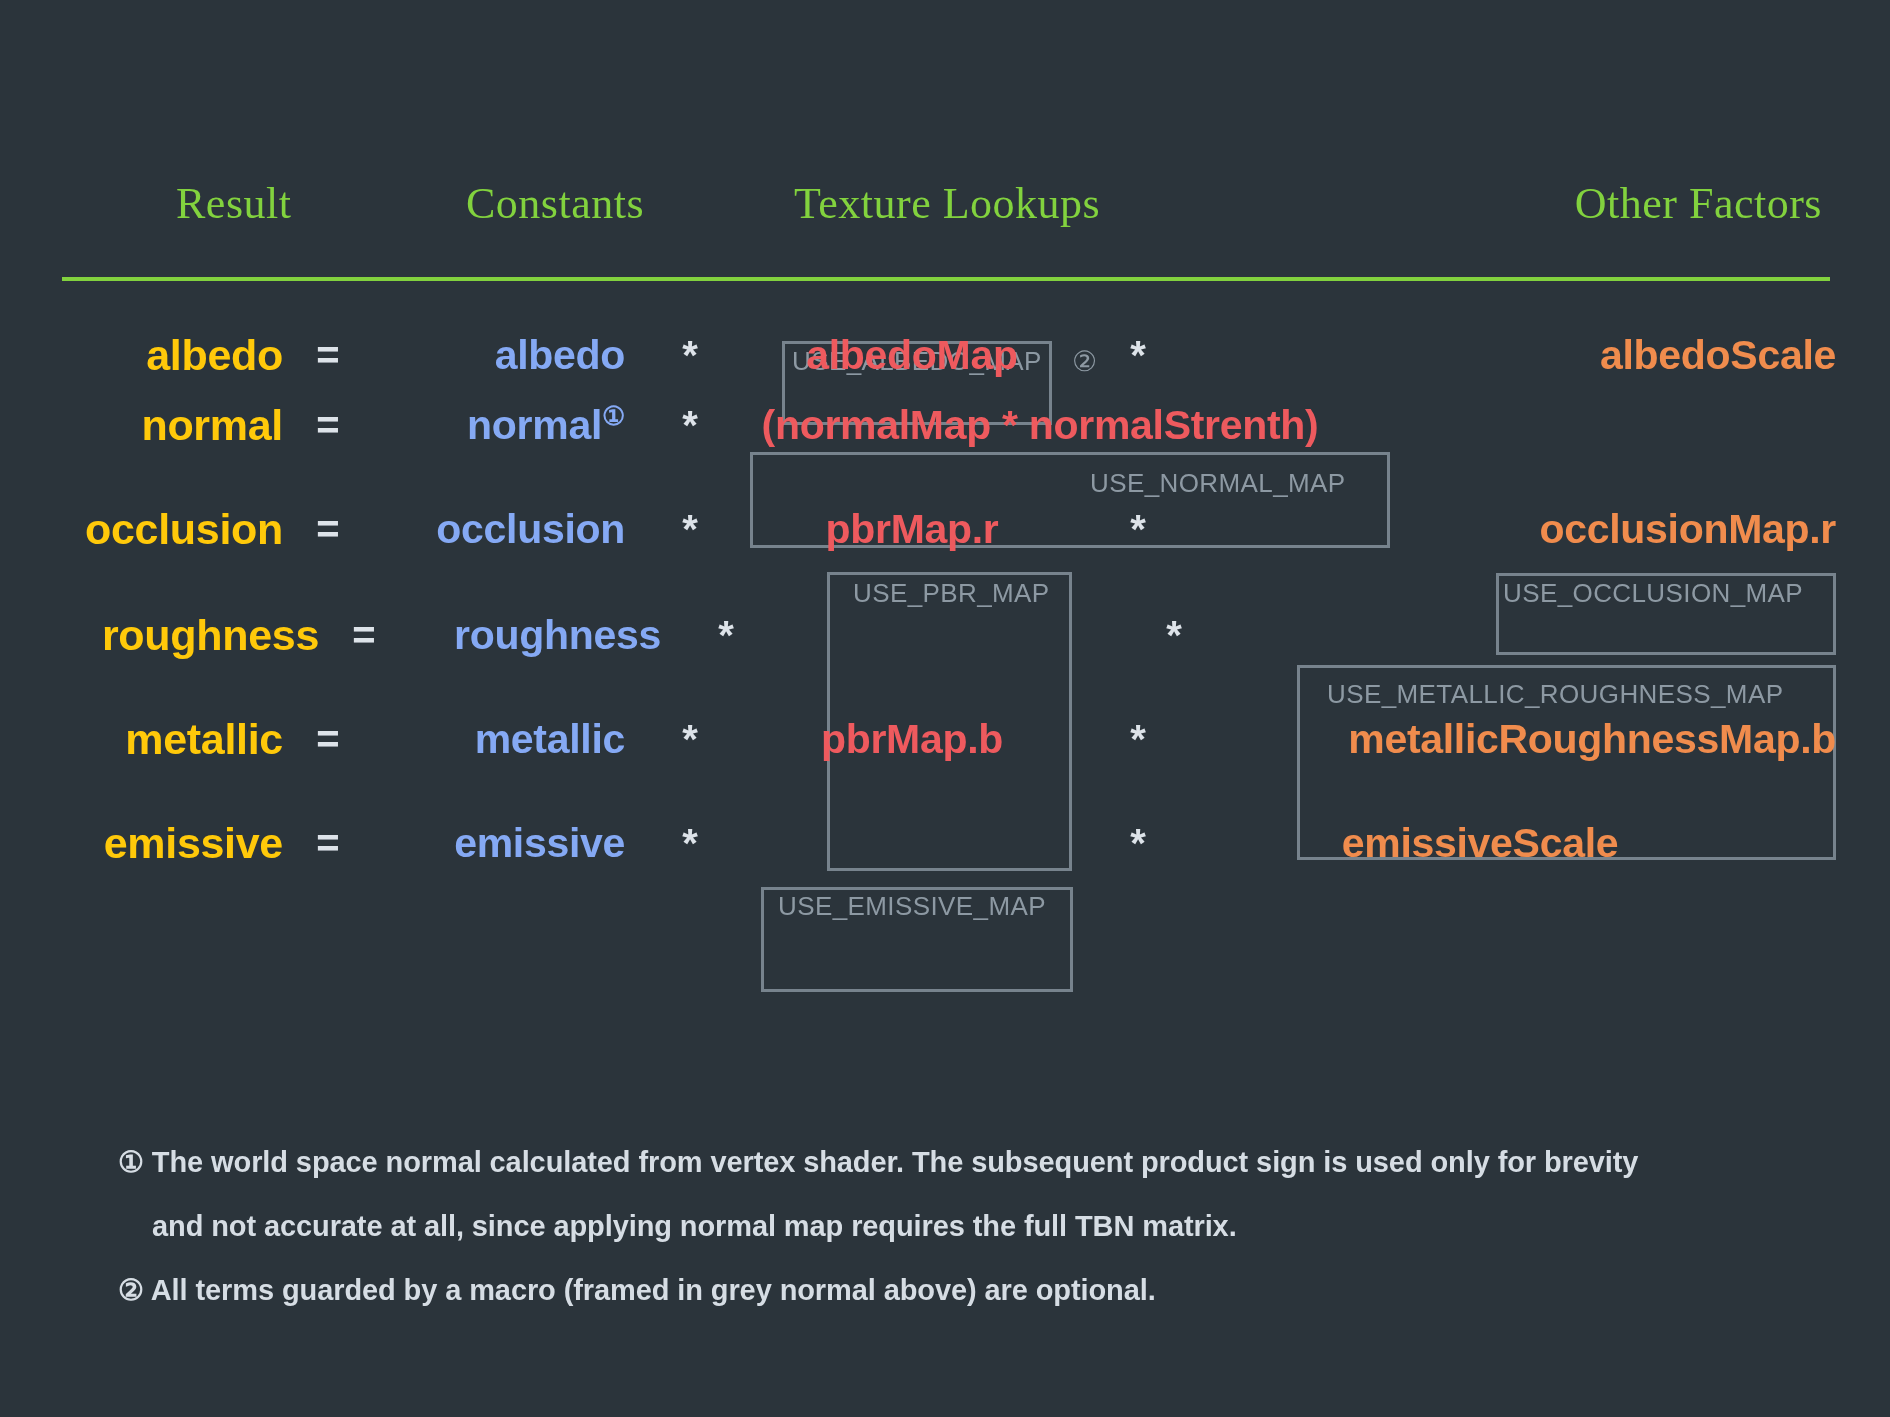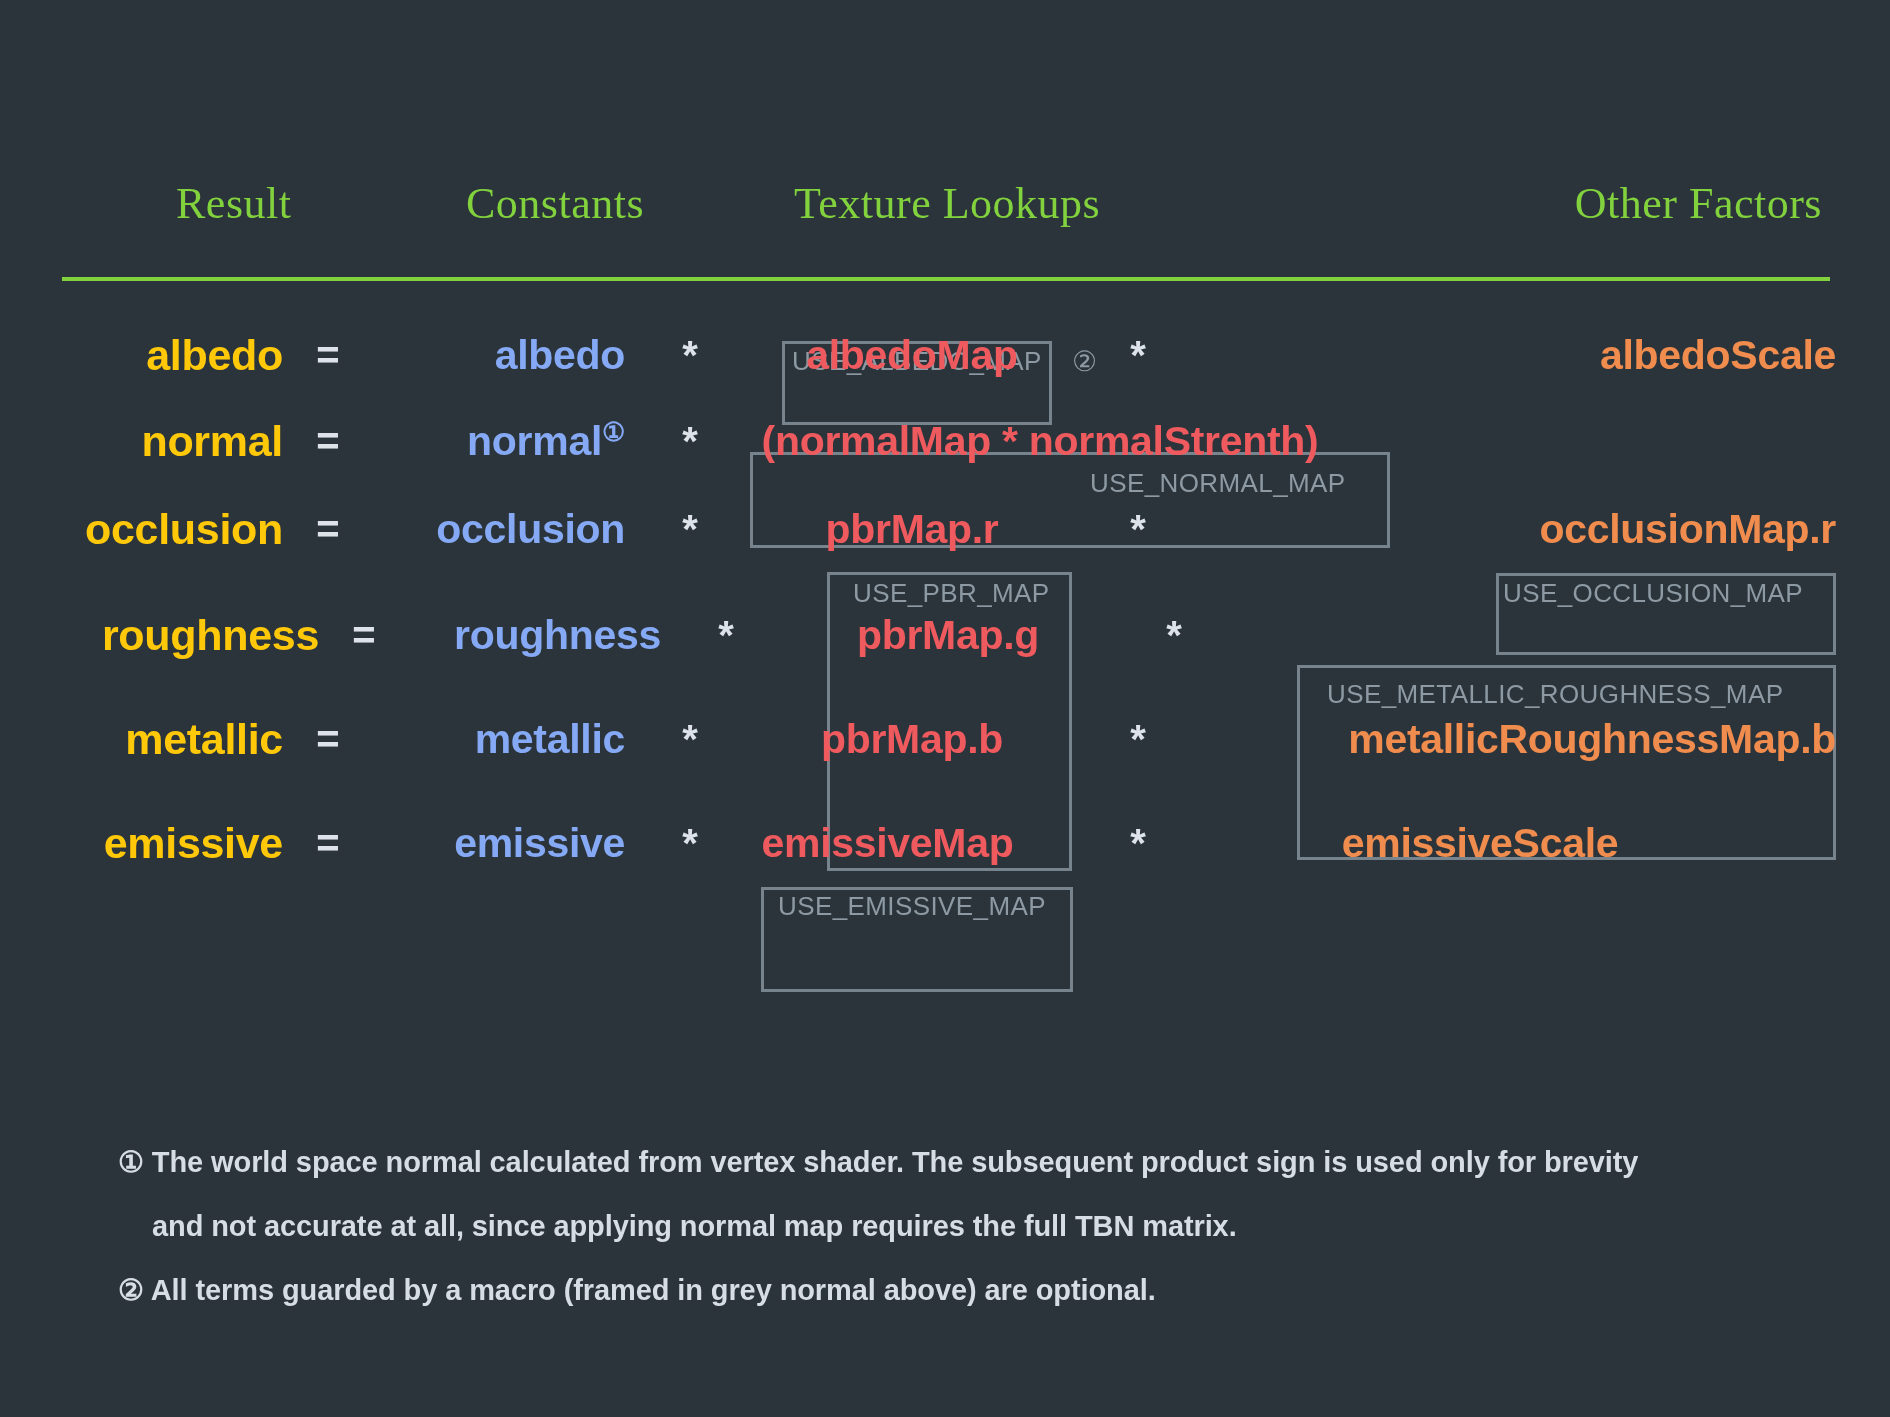--- a/index.html
+++ b/index.html
@@ -58,21 +58,21 @@
     width: 1890px;
     height: 700px;
   }
   .row {
     position: absolute;
     left: 0;
     width: 1890px;
     height: 86px;
   }
   .row-0 { top: 12px; }
-  .row-1 { top: 98px; }
+  .row-1 { top: 82px; }
   .row-2 { top: 186px; }
   .row-3 { top: 292px; margin-left: 36px; }
   .row-4 { top: 396px; }
   .row-5 { top: 500px; }
 
   .cell {
     position: absolute;
     top: 0;
     height: 86px;
     display: flex;
@@ -273,21 +273,20 @@
       <div class="cell c-other">occlusionMap.r</div>
     </div>
 
     <div class="row row-3">
       <div class="cell c-result">roughness</div>
       <div class="cell c-eq">=</div>
       <div class="cell c-const">
         <span>roughness</span>
       </div>
       <div class="cell c-star1">*</div>
-      <div class="cell c-tex">pbrMap.g</div>
       <div class="cell c-star2">*</div>
     </div>
 
     <div class="row row-4">
       <div class="cell c-result">metallic</div>
       <div class="cell c-eq">=</div>
       <div class="cell c-const">
         <span>metallic</span>
       </div>
       <div class="cell c-star1">*</div>
@@ -296,21 +295,20 @@
       <div class="cell c-other">metallicRoughnessMap.b</div>
     </div>
 
     <div class="row row-5">
       <div class="cell c-result">emissive</div>
       <div class="cell c-eq">=</div>
       <div class="cell c-const">
         <span>emissive</span>
       </div>
       <div class="cell c-star1">*</div>
-      <div class="cell c-tex" style="left:700px; width:375px;">emissiveMap</div>
       <div class="cell c-star2">*</div>
       <div class="cell c-other center" style="left:1160px; width:640px;">emissiveScale</div>
     </div>
 
   </div>
 
   <div class="notes">
     <div class="note note-1">① The world space normal calculated from vertex shader. The subsequent product sign is used only for brevity</div>
     <div class="note note-1b">and not accurate at all, since applying normal map requires the full TBN matrix.</div>
     <div class="note note-2">② All terms guarded by a macro (framed in grey normal above) are optional.</div>

